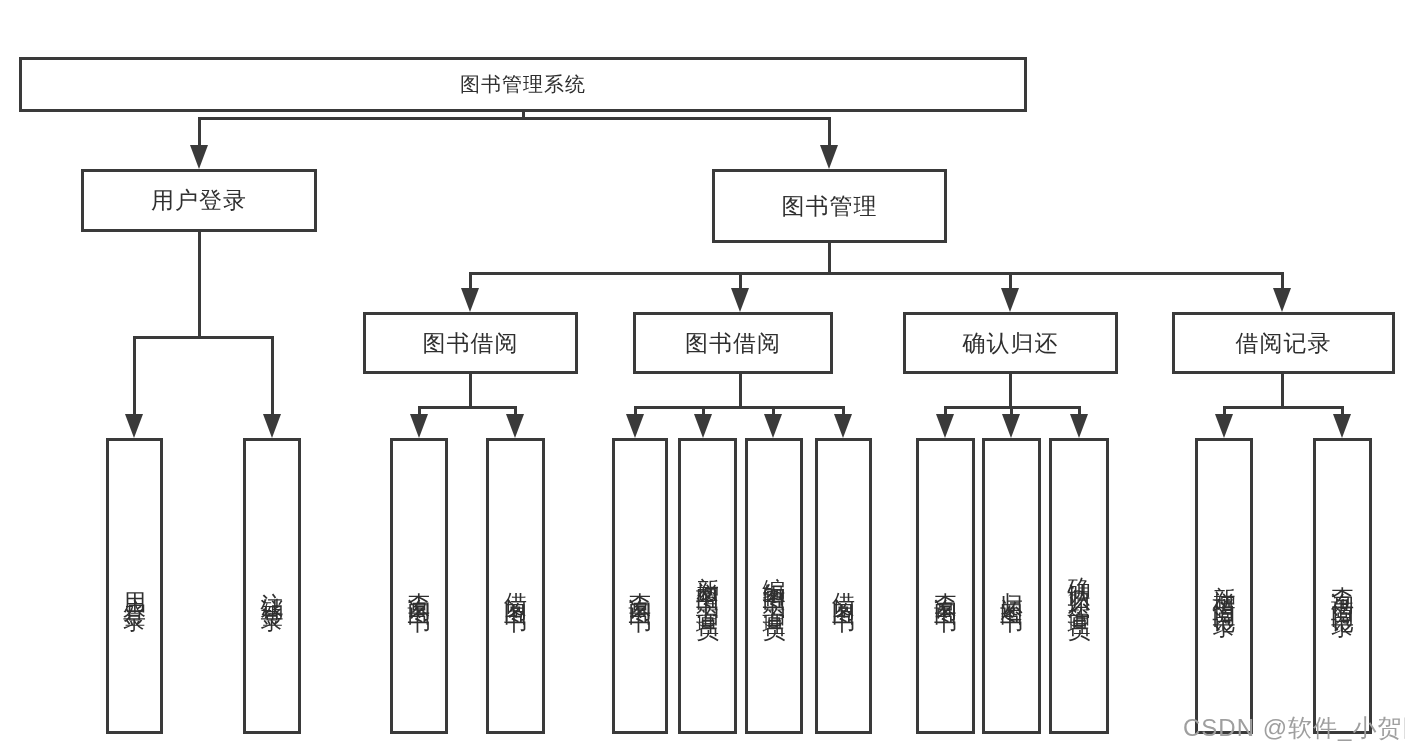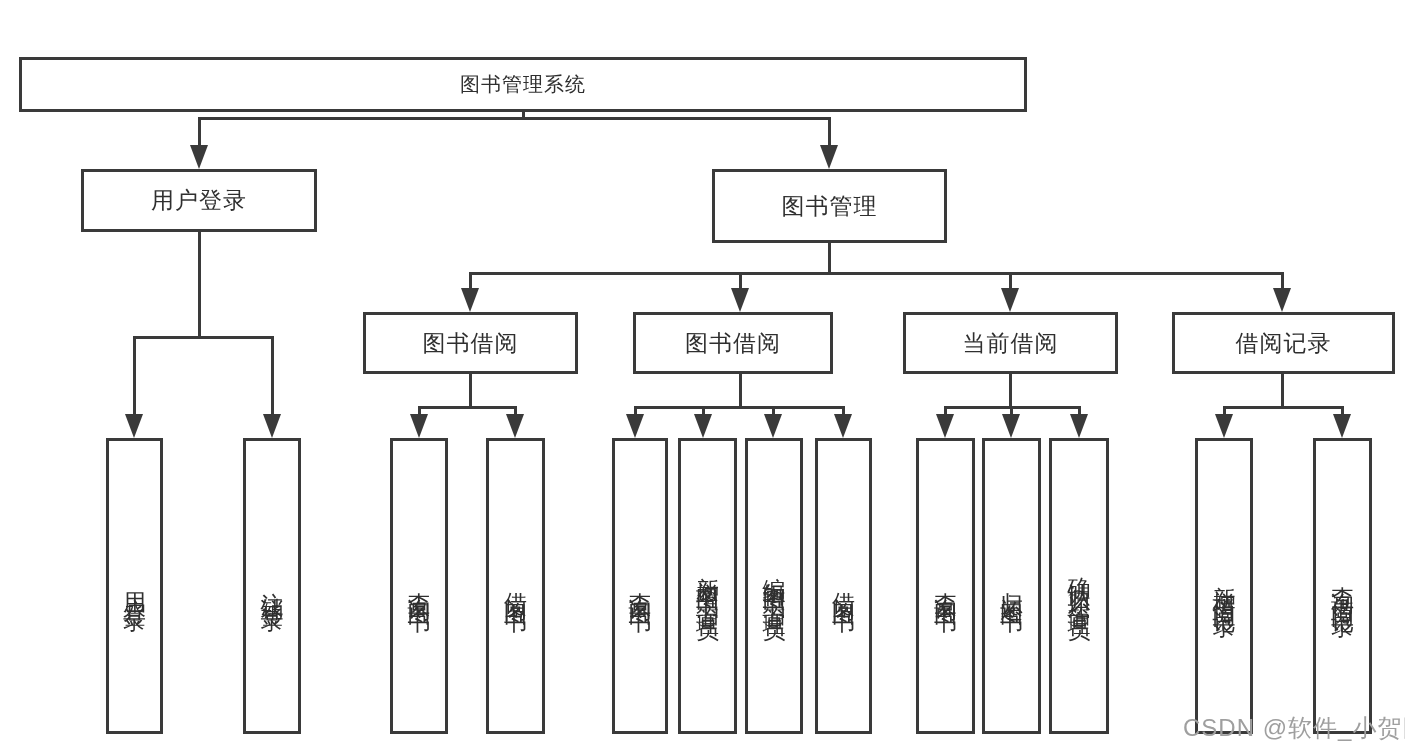--- a/index.html
+++ b/index.html
@@ -74,21 +74,21 @@
     <span>图书管理</span>
   </div>
 
   <div class="box" style="left:363px;top:312px;width:215px;height:62px;">
     <span>图书借阅</span>
   </div>
   <div class="box" style="left:633px;top:312px;width:200px;height:62px;">
     <span>图书借阅</span>
   </div>
   <div class="box" style="left:903px;top:312px;width:215px;height:62px;">
-    <span>当前借阅</span>
+    <span>确认归还</span>
   </div>
   <div class="box" style="left:1172px;top:312px;width:223px;height:62px;align-items:center;">
     <span>借阅记录</span>
   </div>
 
   <div class="box leaf" style="left:106px;top:438px;width:57px;height:296px;">
     <span>用户登录</span>
   </div>
   <div class="box leaf" style="left:243px;top:438px;width:58px;height:296px;">
     <span>注销登录</span>

